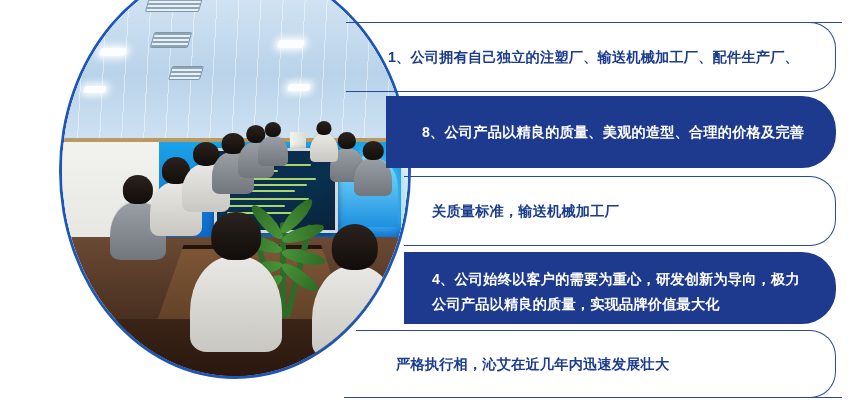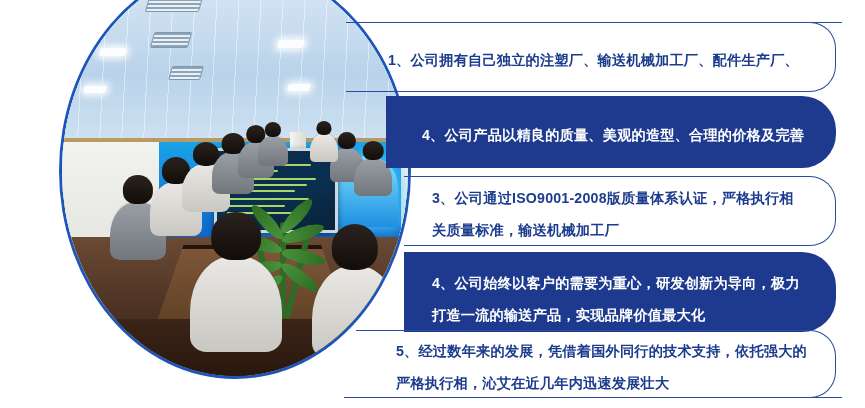--- a/index.html
+++ b/index.html
@@ -142,42 +142,42 @@
   }
   .band{
     position:absolute;
     display:flex;align-items:center;
     box-sizing:border-box;
     font-size:14.2px;
     line-height:25px;
     letter-spacing:.2px;
     font-weight:bold;
   }
-  .band .txt{display:block;margin-top:7px;}
+  .band .txt{display:block;}
 
   
   .band.light{
     color:#1c3c8e;
     background:rgba(255,255,255,0);
     border:1px solid #2a4a9e;
     border-left:none;
     border-radius:0 26px 26px 0;
   }
   
   .band.solid{
     color:#ffffff;
     background:#1d3a8f;
     border-radius:0 34px 34px 0;
     border:none;
   }
 
   .b1{left:346px;top:22px;width:490px;height:70px;padding:0 26px 0 42px;}
   .b2{left:386px;top:96px;width:450px;height:72px;padding:0 24px 0 36px;}
   .b3{left:404px;top:176px;width:432px;height:70px;padding:0 24px 0 28px;}
-  .b4{left:404px;top:252px;width:432px;height:80px;padding:8px 24px 0 28px;}
+  .b4{left:404px;top:252px;width:432px;height:72px;padding:8px 24px 0 28px;}
   .b5{left:356px;top:330px;width:480px;height:68px;padding:0 24px 0 40px;}
 
   
   .rule{
     position:absolute;height:1px;background:#2a4a9e;z-index:5;
   }
   .rule.r-top{left:352px;right:23px;top:22px;}
   .rule.r-bot{left:344px;right:23px;top:397px;}
 </style>
 </head>
@@ -254,39 +254,37 @@
   <div class="bands">
 
     <div class="band light b1">
       <div>
         <span class="txt">1、公司拥有自己独立的注塑厂、输送机械加工厂、配件生产厂、</span>
       </div>
     </div>
 
     <div class="band solid b2">
       <div>
-        <span class="txt">4、公司产品以精良的质量、美观的造型、合理的价格及完善</span>
+        <span class="txt">8、公司产品以精良的质量、美观的造型、合理的价格及完善</span>
       </div>
     </div>
 
     <div class="band light b3">
       <div>
-        <span class="txt">3、公司通过ISO9001-2008版质量体系认证，严格执行相</span>
         <span class="txt">关质量标准，输送机械加工厂</span>
       </div>
     </div>
 
     <div class="band solid b4">
       <div>
         <span class="txt">4、公司始终以客户的需要为重心，研发创新为导向，极力</span>
-        <span class="txt">打造一流的输送产品，实现品牌价值最大化</span>
+        <span class="txt">公司产品以精良的质量，实现品牌价值最大化</span>
       </div>
     </div>
 
     <div class="band light b5">
       <div>
-        <span class="txt">5、经过数年来的发展，凭借着国外同行的技术支持，依托强大的</span>
         <span class="txt">严格执行相，沁艾在近几年内迅速发展壮大</span>
       </div>
     </div>
 
   </div>
 </div>
 
 </body></html>

